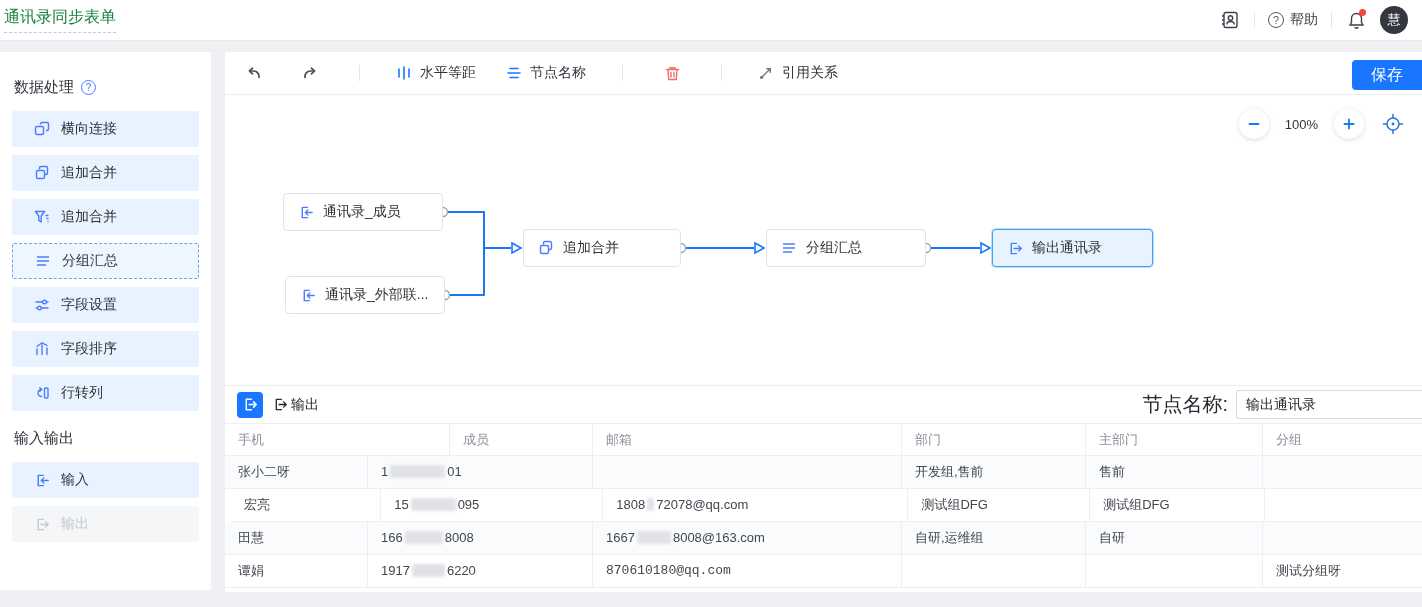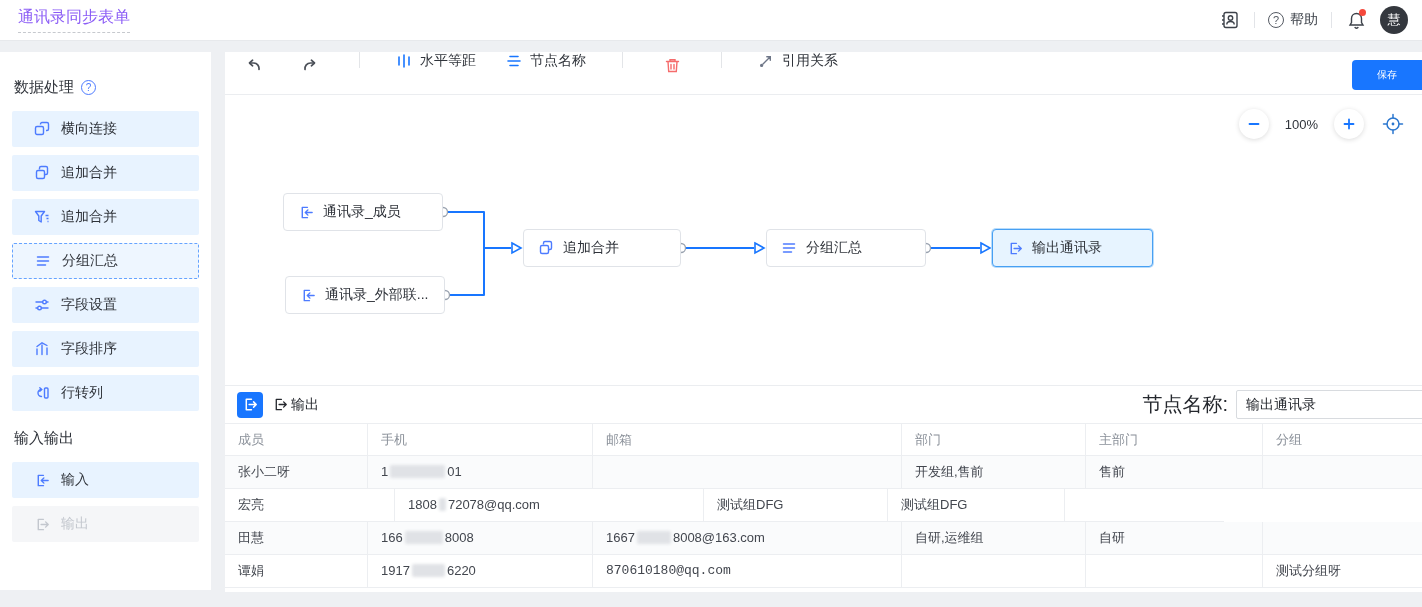--- a/index.html
+++ b/index.html
@@ -2,21 +2,21 @@
 <html><head>
 <meta charset="utf-8">
 <style>
   * { margin:0; padding:0; box-sizing:border-box; }
   html,body { width:1422px; height:607px; overflow:hidden;
     font-family:"Liberation Sans","DejaVu Sans",sans-serif; background:#eef0f3; color:#333; }
 
   
   .app-header { position:absolute; left:0; top:0; width:1422px; height:41px;
     background:#fff; border-bottom:1px solid #e7e9ec; display:flex; align-items:center; }
-  .app-title { margin-left:18px; font-size:16px; color:#8b5cf6; padding-bottom:4px;
+  .app-title { margin-left:4px; font-size:16px; color:#15803d; padding-bottom:4px;
     border-bottom:1px dashed #c6c9ce; }
   .header-right { position:absolute; right:14px; top:0; height:40px; display:flex; align-items:center; gap:13px; }
   .hdr-divider { width:1px; height:16px; background:#e2e4e8; }
   .hdr-icon { width:22px; height:22px; display:flex; align-items:center; justify-content:center; color:#3d424a; }
   .help-wrap { display:flex; align-items:center; gap:6px; font-size:14px; color:#3d424a; }
   .qcircle { width:16px; height:16px; border:1px solid #555a63; border-radius:50%; font-size:11px;
     display:flex; align-items:center; justify-content:center; color:#555a63; }
   .bell-wrap { position:relative; width:22px; height:22px; display:flex; align-items:center; justify-content:center; }
   .red-dot { position:absolute; right:1px; top:0; width:7px; height:7px; background:#f5483b; border-radius:50%; }
   .avatar { width:28px; height:28px; border-radius:50%; background:#34383e; color:#fff;
@@ -33,27 +33,27 @@
   .side-item .sicon { width:16px; height:16px; display:flex; align-items:center; justify-content:center; color:#4d7bff; }
   .side-item.dashed { background:#eef6ff; border:1px dashed #66a3ff; }
   .side-item.disabled { background:#f5f6f8; color:#c3c7ce; cursor:default; }
   .side-item.disabled .sicon { color:#c3c7ce; }
   .side-heading2 { margin-top:18px; }
 
   
   .main { position:absolute; left:225px; top:52px; width:1197px; height:540px; background:#fff; }
 
   .toolbar { position:relative; height:43px; border-bottom:1px solid #ebedf0;
-    display:flex; align-items:flex-start; padding-left:16px; gap:30px; }
+    display:flex; align-items:center; padding-left:16px; gap:30px; }
   .tb-icon-btn { width:26px; height:26px; display:flex; align-items:center; justify-content:center;
     color:#4b5058; cursor:pointer; }
   .tb-divider { width:1px; height:16px; background:#e3e5e8; margin:0 6px; }
   .tb-group { display:flex; align-items:center; gap:8px; font-size:14px; color:#30343b; cursor:pointer; }
   .save-btn { position:absolute; right:0; top:8px; width:70px; height:30px; background:#1876ff; color:#fff;
-    font-size:10px; border:none; border-radius:4px 0 0 4px; cursor:pointer; }
+    font-size:16px; border:none; border-radius:4px 0 0 4px; cursor:pointer; }
 
   .canvas { position:relative; height:290px; overflow:hidden; }
   .edges { position:absolute; left:0; top:0; }
   .node { position:absolute; height:38px; background:#fff; border:1px solid #e0e3e8; border-radius:4px;
     display:flex; align-items:center; padding:0 14px; gap:9px; font-size:14px; color:#2f333a; cursor:pointer; }
   .node .nicon { width:16px; height:16px; display:flex; align-items:center; justify-content:center; color:#4d7bff; }
   .node.selected { background:#e7f4ff; border:1px solid #47a0f3; box-shadow:0 0 0 1px #b9dcfb; }
   .n1 { left:58px;  top:98px;  width:160px; }
   .n2 { left:60px;  top:181px; width:160px; }
   .n3 { left:298px; top:134px; width:158px; }
@@ -372,37 +372,38 @@
         </span>
         <span>输出</span>
       </span>
       <span class="node-name-wrap">
         <span class="node-name-label">节点名称:</span>
         <input class="node-name-input" value="输出通讯录" style="">
       </span>
     </div>
     <div class="table" id="table">
         <div class="tr head">
+          <div class="td" style="width: 225px;">手机</div>
           <div class="td" style="width: 143px;">成员</div>
-          <div class="td" style="width: 225px;">手机</div>
           <div class="td" style="width: 309px;">邮箱</div>
           <div class="td" style="width: 184px;">部门</div>
           <div class="td" style="width: 177px;">主部门</div>
           <div class="td" style="width: 159px;">分组</div>
         </div>
         <div class="tr">
           <div class="td" style="width: 143px;"><span>张小二呀</span></div>
           <div class="td" style="width: 225px;"><span>1</span><span class="redact" style="width: 55px;"></span><span>01</span></div>
           <div class="td" style="width: 309px;"></div>
           <div class="td" style="width: 184px;"><span>开发组,售前</span></div>
           <div class="td" style="width: 177px;"><span>售前</span></div>
           <div class="td" style="width: 159px;"></div>
         </div>
         <div class="tr">
-          <div class="td" style="width: 170px;"><span>宏亮</span></div>
+          <div class="td" style="width: 152px; margin-left: 6px;"><span>宏亮</span></div>
+          <div class="td" style="width: 225px;"><span>15</span><span class="redact" style="width: 45px;"></span><span>095</span></div>
           <div class="td" style="width: 309px;"><span>1808</span><span class="redact" style="width: 7px;"></span><span>72078@qq.com</span></div>
           <div class="td" style="width: 184px;"><span>测试组DFG</span></div>
           <div class="td" style="width: 177px;"><span>测试组DFG</span></div>
           <div class="td" style="width: 159px;"></div>
         </div>
         <div class="tr">
           <div class="td" style="width: 143px;"><span>田慧</span></div>
           <div class="td" style="width: 225px;"><span>166</span><span class="redact" style="width: 38px;"></span><span>8008</span></div>
           <div class="td" style="width: 309px;"><span>1667</span><span class="redact" style="width: 34px;"></span><span>8008@163.com</span></div>
           <div class="td" style="width: 184px;"><span>自研,运维组</span></div>

